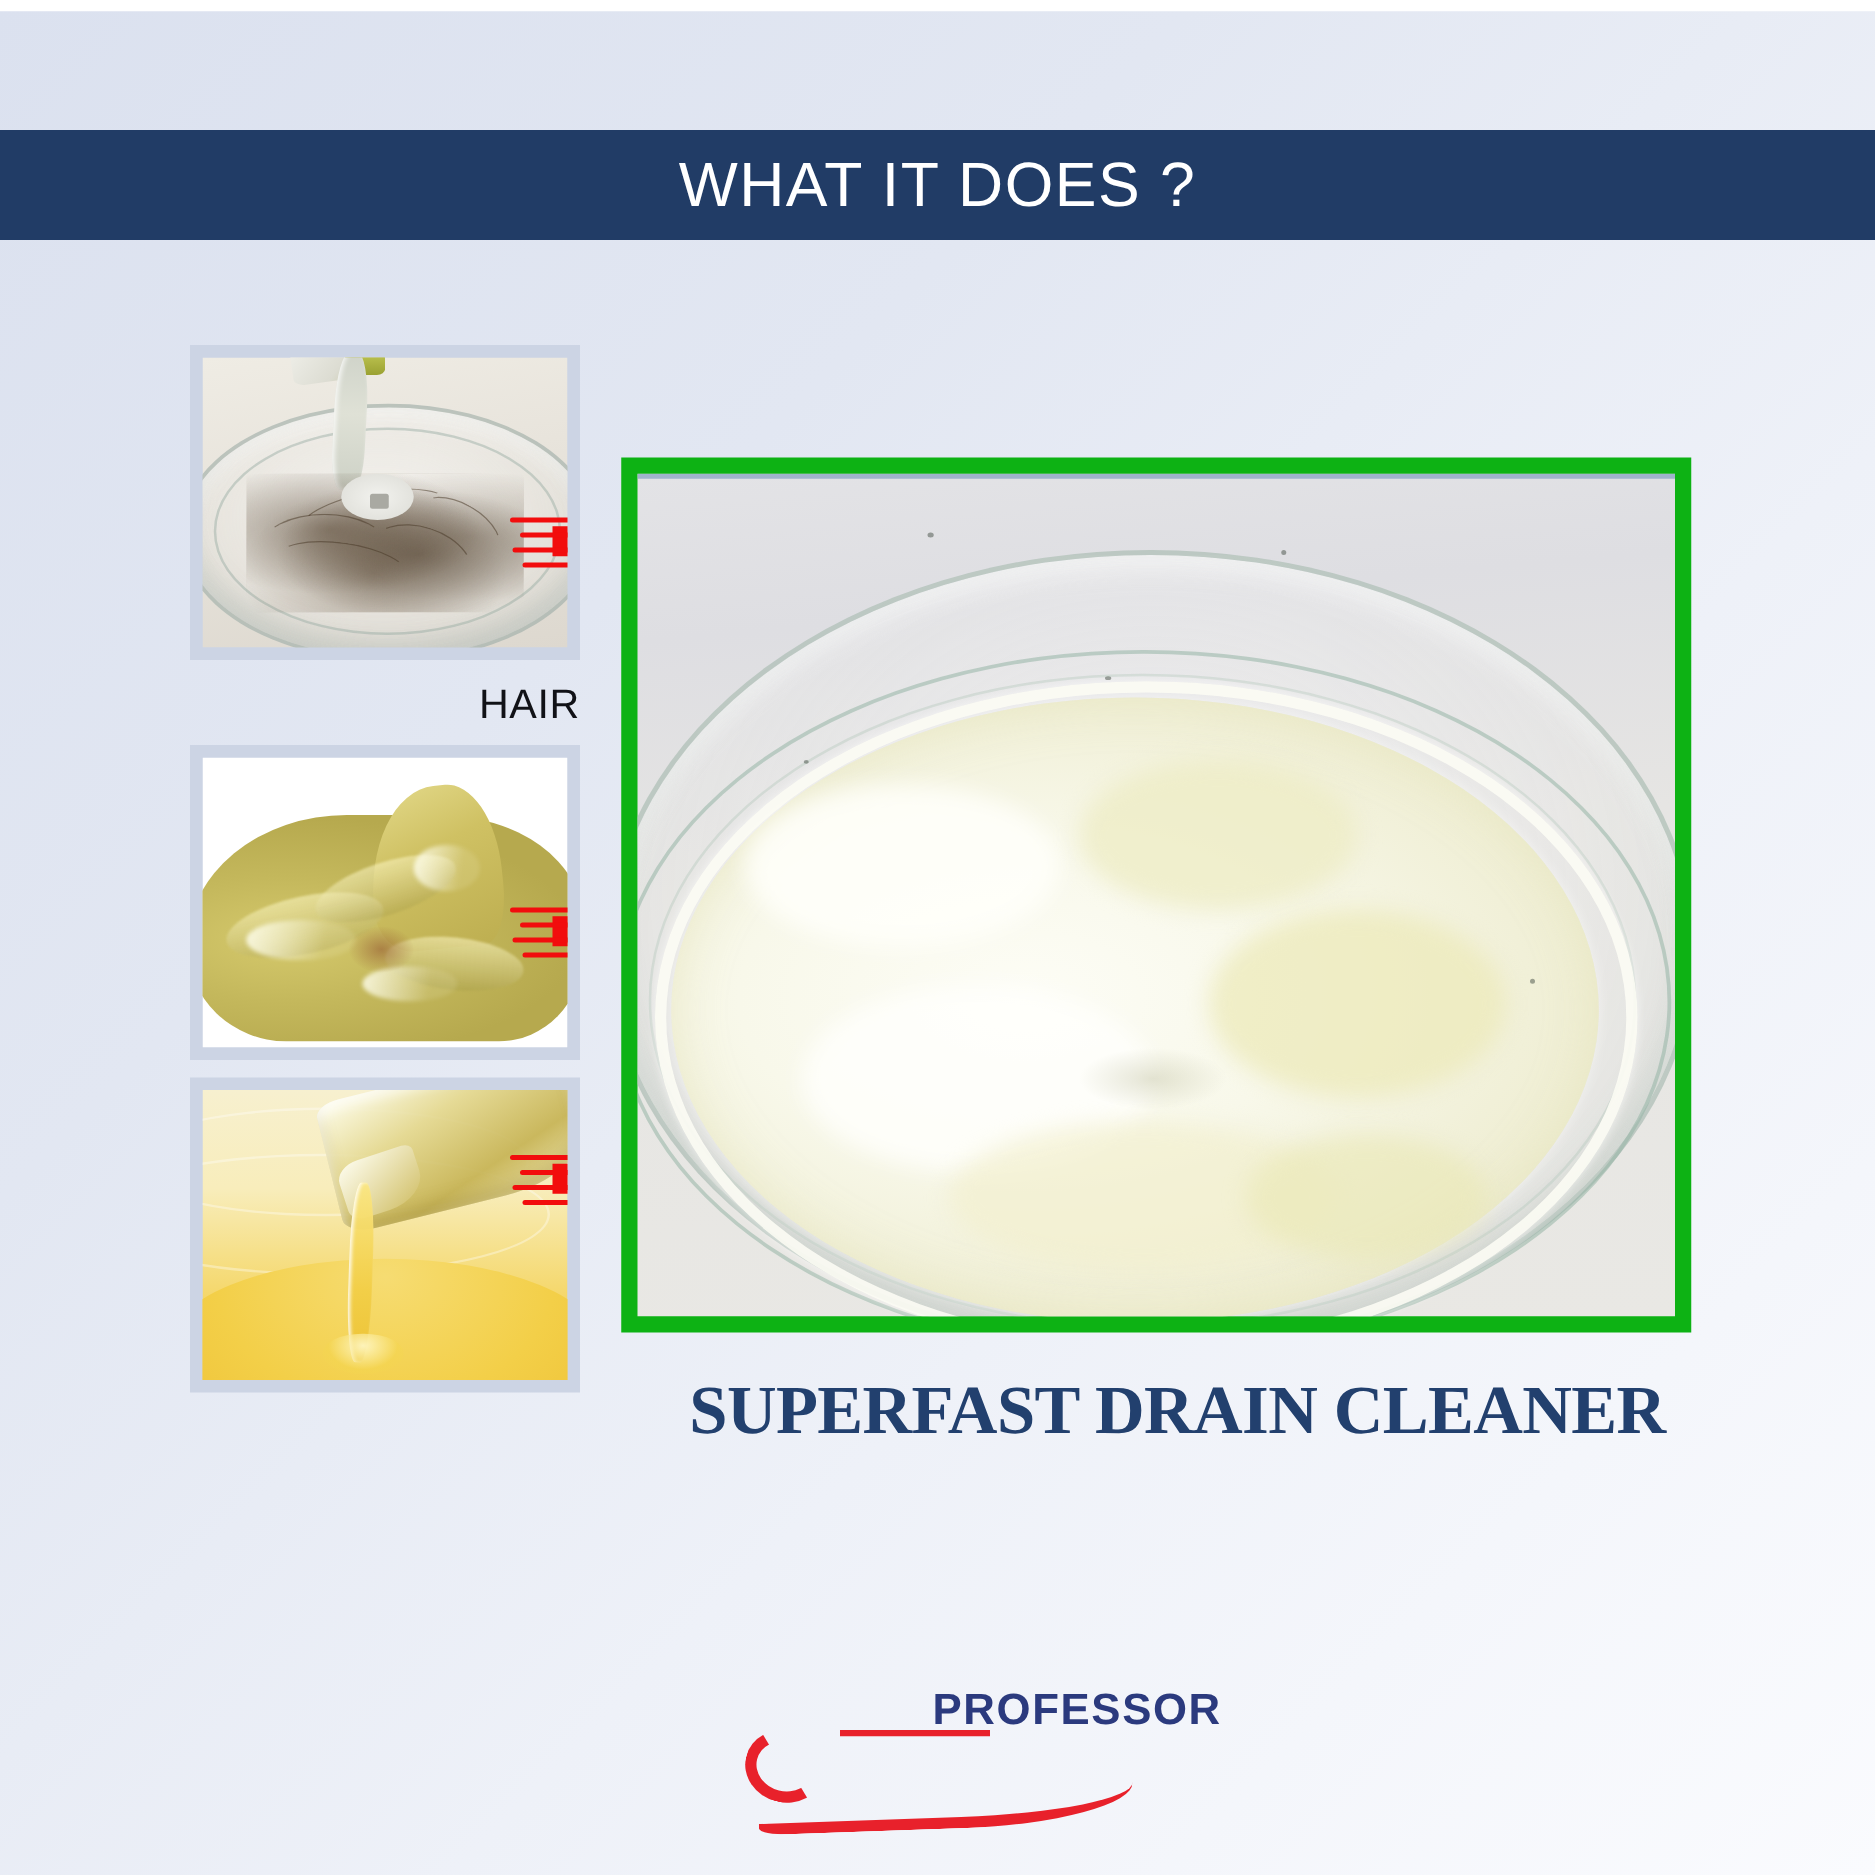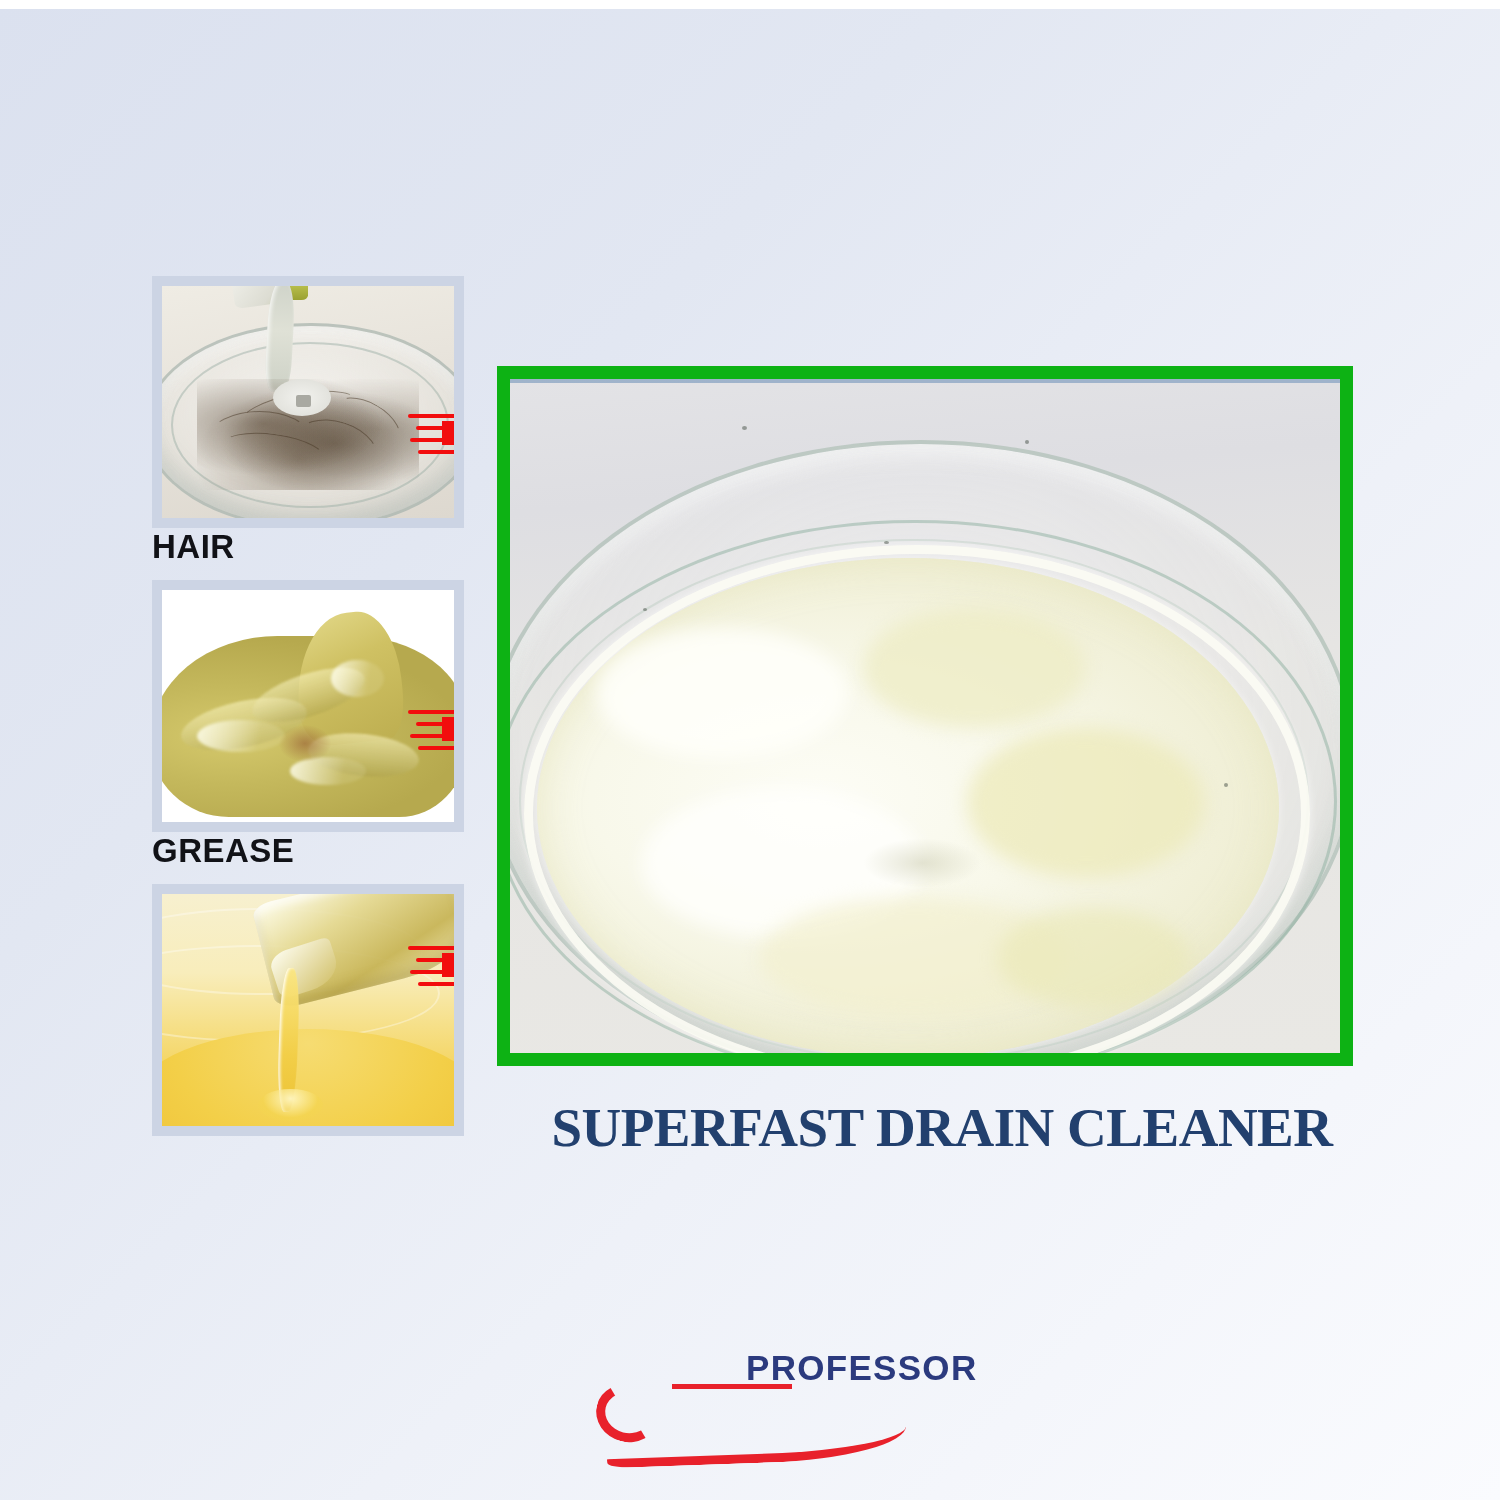--- a/index.html
+++ b/index.html
@@ -74,25 +74,25 @@
     align-items: center;
     justify-content: center;
   }
   .thumb-inner {
     width: 292px;
     height: 232px;
     position: relative;
     overflow: hidden;
   }
   .ingredient-label {
-    text-align: left;
+    text-align: right;
     font-size: 33px;
     color: #111217;
-    font-weight: 700;
-    margin-top: 0;
+    font-weight: 400;
+    margin-top: 16px;
     letter-spacing: 0.5px;
     font-family: "Liberation Sans", sans-serif;
   }
 
   
   .art-hair {
     width: 100%; height: 100%;
     background: linear-gradient(170deg, #efece4 0%, #e8e4dc 40%, #ddd8cf 100%);
     position: relative;
   }
@@ -470,20 +470,23 @@
     background: #e8212b;
   }
 </style>
 </head>
 <body>
 
 <div id="page">
 
   <div class="top-sliver"></div>
 
+  <div class="header-banner">
+    <div class="header-title">WHAT IT DOES ?</div>
+  </div>
 
   <div class="left-column">
 
     <div class="ingredient-card">
       <div class="thumb-frame">
         <div class="thumb-inner">
           <div class="art-hair">
             <div class="hair-dish"></div>
             <div class="hair-dish2"></div>
             <div class="hair-bottle"></div>
@@ -528,21 +531,20 @@
           <div class="motion-arrow" style="right:-62px; top:110px;">
 
             <div class="arrow-shaft"></div>
             <div class="arrow-line" style="left:0px;  top:10px; width:52px;"></div>
             <div class="arrow-line" style="left:8px;  top:22px; width:44px;"></div>
             <div class="arrow-line" style="left:2px;  top:34px; width:50px;"></div>
             <div class="arrow-line" style="left:10px; top:46px; width:40px;"></div>
           </div>
         </div>
       </div>
-      <div class="ingredient-label">GREASE</div>
     </div>
 
     <div class="ingredient-card">
       <div class="thumb-frame">
         <div class="thumb-inner">
           <div class="art-oil">
             <div class="oil-ripple" style="left:-22%; top:6%;  width:110%; height:36%;"></div>
             <div class="oil-ripple" style="left:-30%; top:22%; width:124%; height:40%;"></div>
             <div class="oil-surface"></div>
             <div class="oil-bottle"></div>

